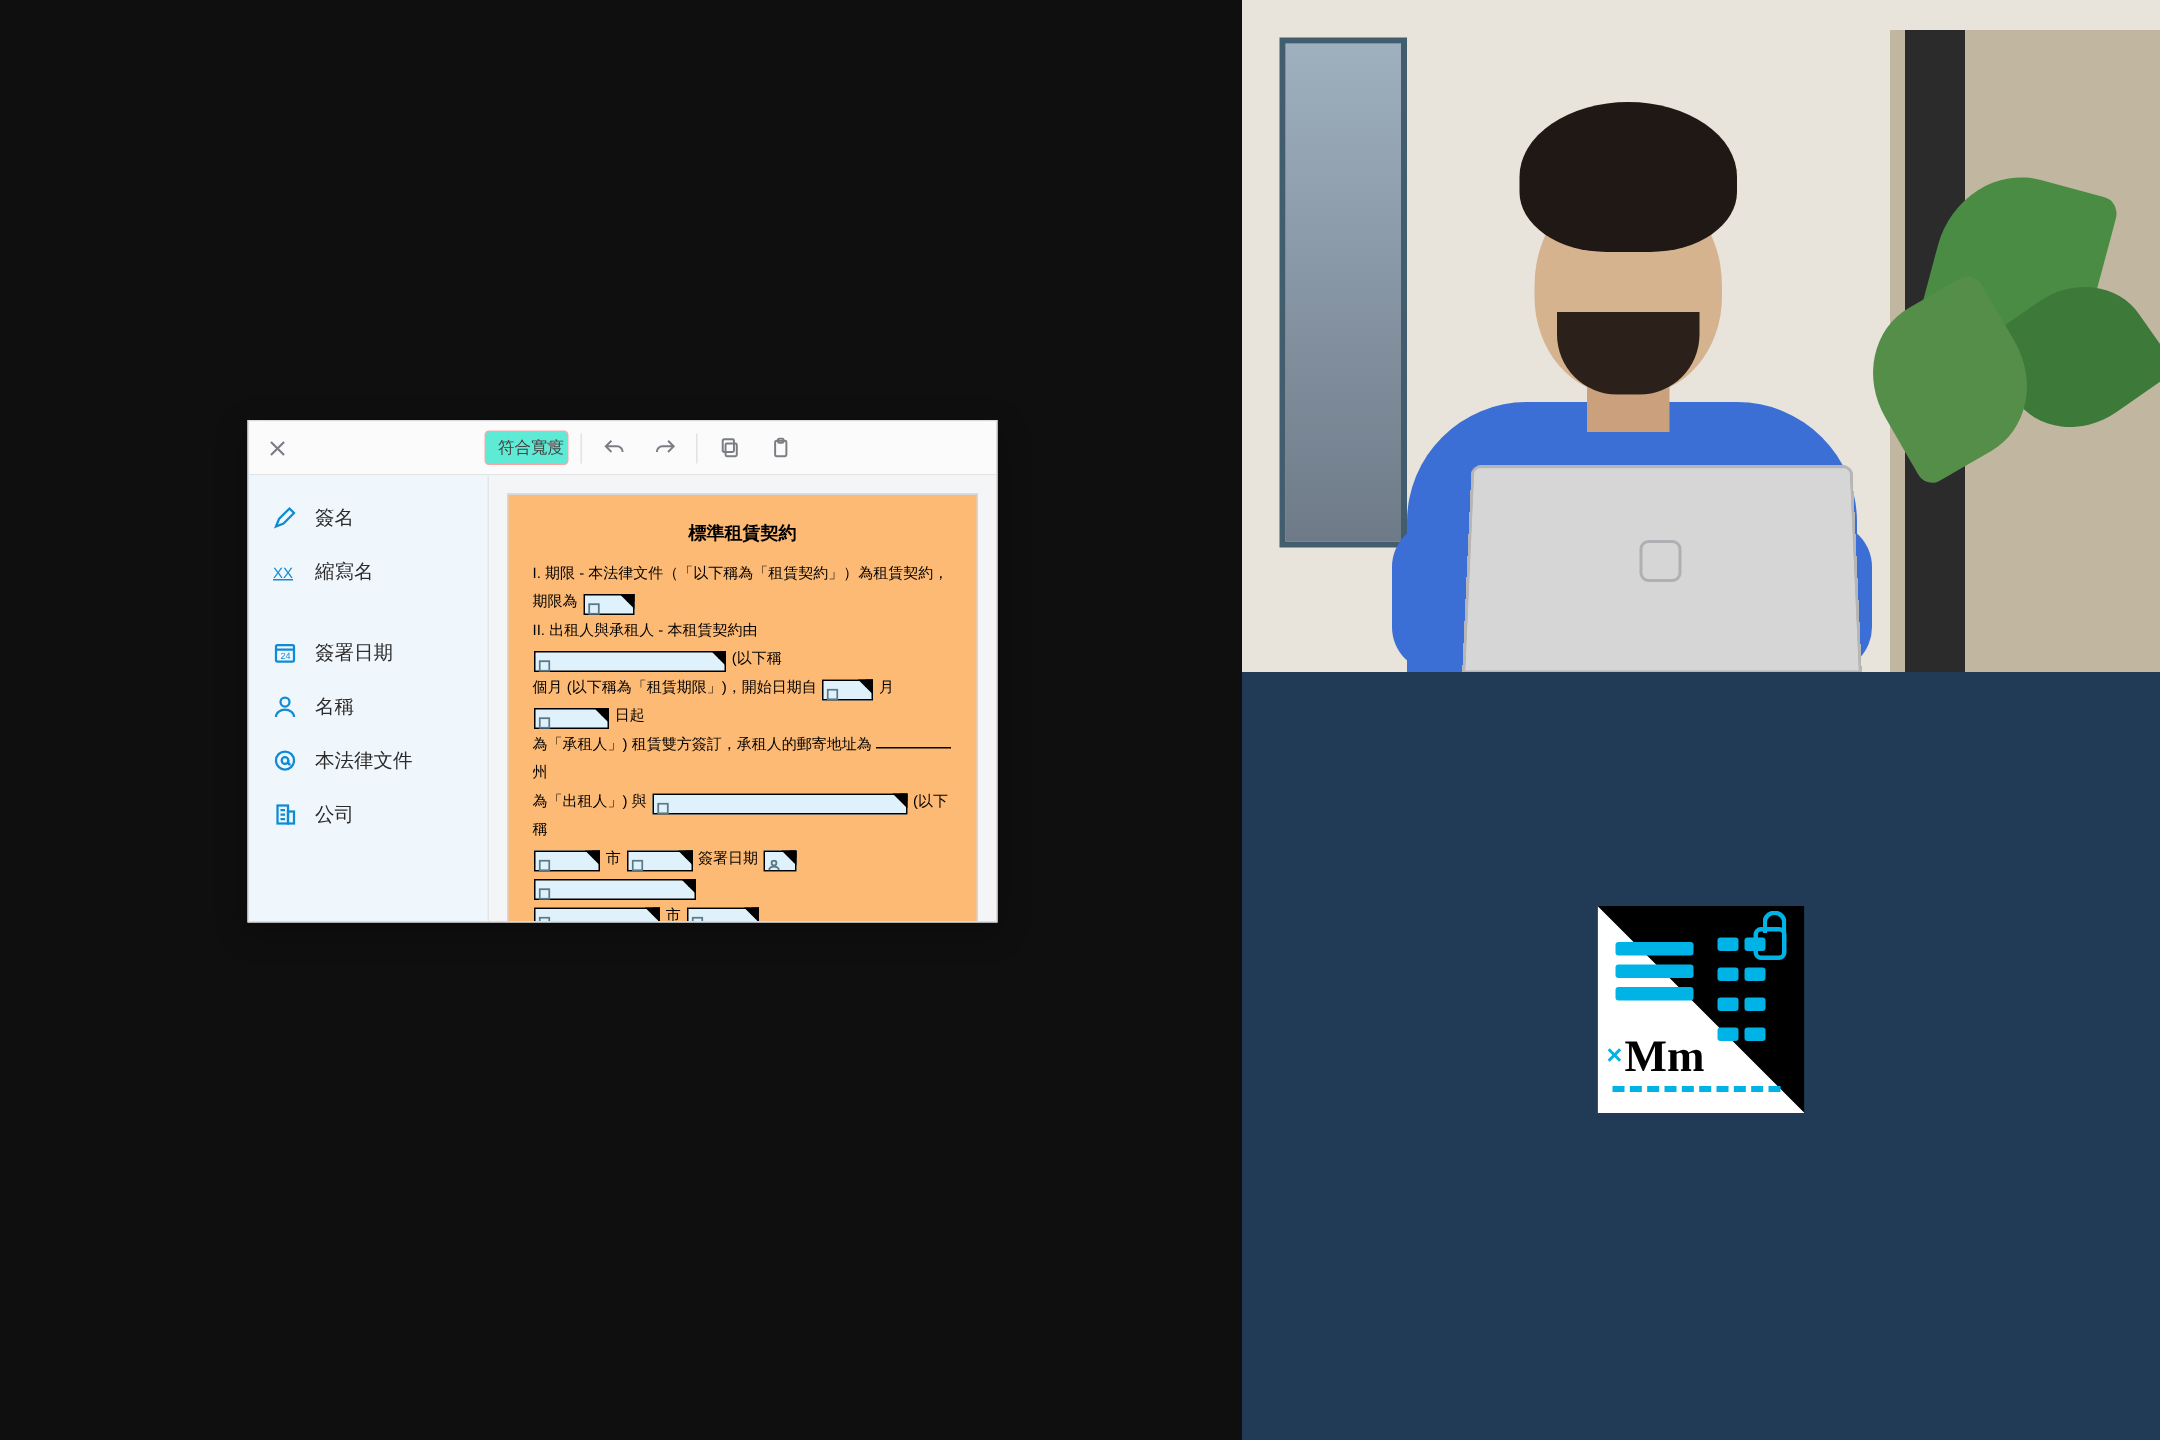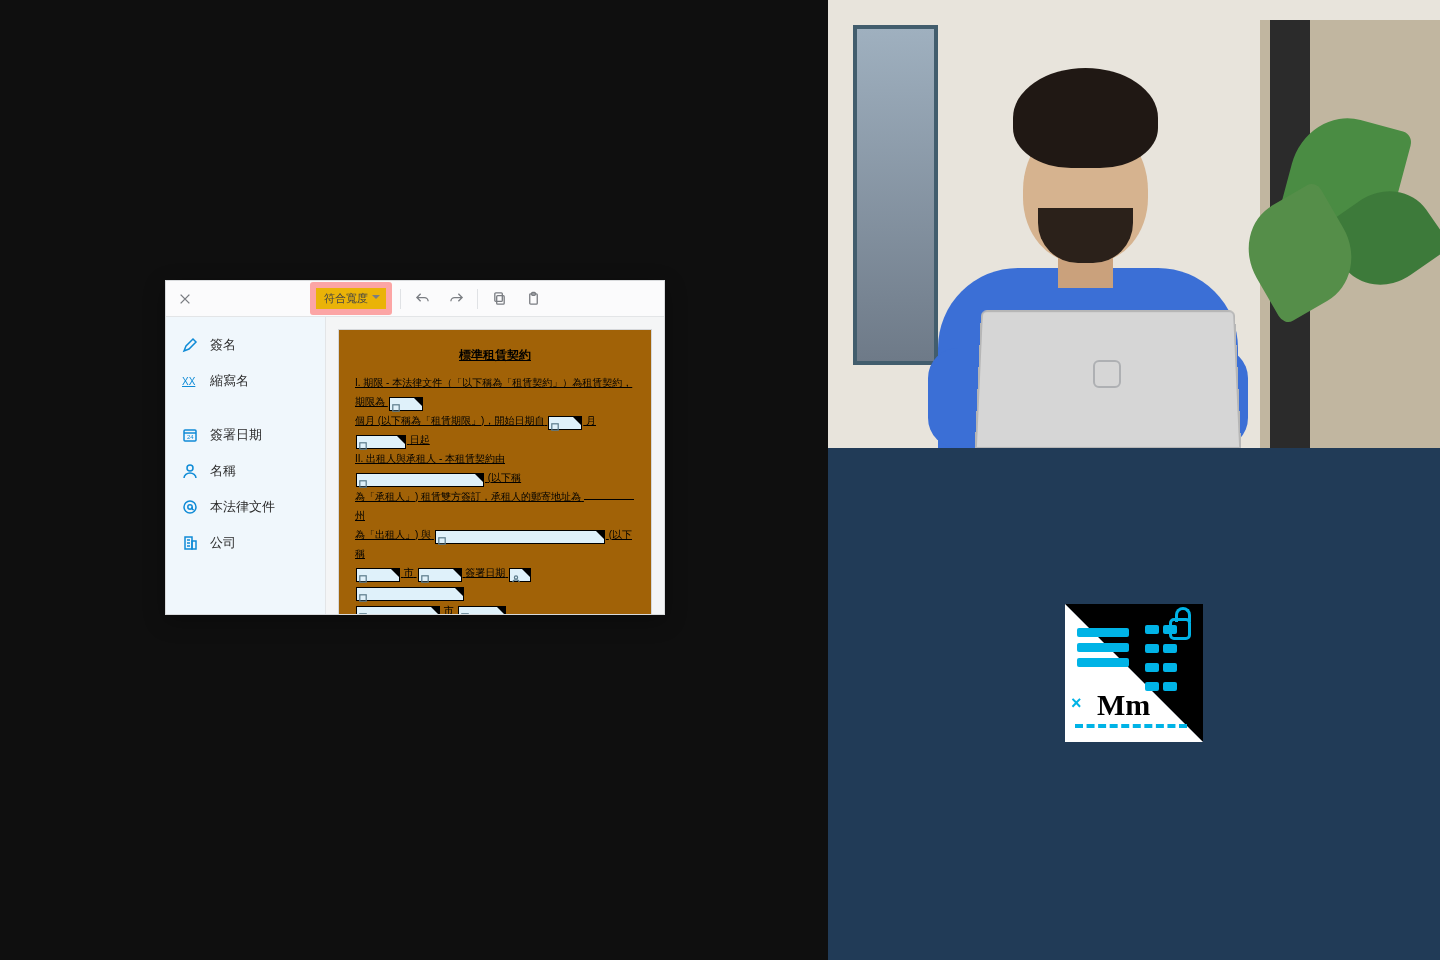--- a/index.html
+++ b/index.html
@@ -59,21 +59,21 @@
     position:relative;
   }
   .promo-top    { position:absolute; top:0; left:0; width:100%; height:100%; background:#000; clip-path:polygon(0 0,100% 0,100% 100%);}
   .promo-bottom { position:absolute; top:0; left:0; width:100%; height:100%; background:#fff; clip-path:polygon(0 0,0 100%,100% 100%);}
   .promo-lines  { position:absolute; top:18px; left:12px; }
   .promo-lines span{ display:block; width:52px; height:9px; background:#00b3e6; margin:6px 0; border-radius:2px;}
   .promo-dots   { position:absolute; top:18px; right:12px; width:48px; }
   .promo-dots i { display:inline-block; width:14px; height:9px; background:#00b3e6; margin:3px 2px; border-radius:2px;}
   .promo-lock   { position:absolute; top:14px; right:12px; width:22px; height:22px; border:3px solid #00b3e6; border-radius:5px; }
   .promo-lock::before{content:"";position:absolute;top:-14px;left:3px;width:10px;height:12px;border:3px solid #00b3e6;border-bottom:none;border-radius:8px 8px 0 0;}
-  .promo-sign   { position:absolute; bottom:20px; left:32px; font-family:"Brush Script MT",cursive; font-size:30px; font-weight:bold; color:#000; }
+  .promo-sign   { position:absolute; bottom:20px; left:18px; font-family:"Brush Script MT",cursive; font-size:30px; font-weight:bold; color:#000; }
   .promo-x      { position:absolute; bottom:28px; left:6px; font-size:18px; color:#00b3e6; font-weight:bold;}
   .promo-dash   { position:absolute; bottom:14px; left:10px; width:112px; border-top:4px dashed #00b3e6;}
 
   
   .editor {
     position:absolute;
     top:280px; left:165px;
     width:500px; height:335px;
     background:#fff;
     border:1px solid #d9dbdd;
@@ -86,24 +86,24 @@
     border-bottom:1px solid #e3e5e7;
     background:#fbfbfc;
     display:flex; align-items:center;
     padding:0 10px;
     gap:8px;
   }
   .toolbar-close { width:18px; display:flex; justify-content:center; }
   .toolbar-close svg{width:14px;height:14px;stroke:#7a7d82;stroke-width:1.6;}
   .toolbar-spacer{flex:1;}
   .zoom-select{
-    border:6px solid #fca5a5; border-radius:3px;
-    padding:3px 18px 3px 8px;
+    border:1px solid #fca5a5; border-radius:3px;
+    padding:3px 2px 3px 8px;
     font-size:11px; color:#444;
-    background:#eab308;
+    background:#5eead4;
     position:relative;
   }
   .zoom-select::after{content:"";position:absolute;right:6px;top:7px;border:4px solid transparent;border-top-color:#7a7d82;}
   .tb-divider{width:1px;height:20px;background:#e0e2e5;}
   .tb-btn{width:26px;height:26px;display:flex;align-items:center;justify-content:center;border-radius:3px;}
   .tb-btn svg{width:15px;height:15px;stroke:#7a7d82;stroke-width:1.4;fill:none;}
   .editor-body{display:flex;height:calc(100% - 36px);}
   .field-panel{
     width:160px;
     background:#f0f7fc;
@@ -121,27 +121,26 @@
   }
   .field-item .ficon svg{width:16px;height:16px;stroke:#0f8bd6;stroke-width:1.5;fill:none;}
   .field-item.sep{margin-top:18px;}
   .doc-canvas{
     flex:1;
     background:#f4f5f6;
     padding:12px;
     overflow:hidden;
   }
   .doc-page{
-    background:#a16207;
+    background:#fdba74;
     border:1px solid #d5d7da;
     padding:14px 16px 24px;
     font-size:10px;
     color:#000;
     line-height:1.9;
-    text-decoration:underline;
   }
   .doc-title{text-align:center;font-weight:600;font-size:12px;margin-bottom:6px;}
   .slot{
     display:inline-block;
     vertical-align:middle;
     height:14px;
     background:#dff1fa;
     border:1px solid #000;
     position:relative;
     margin:0 1px -3px 1px;
@@ -302,37 +301,37 @@
         <div class="doc-title">標準租賃契約</div>
 
         <div>
           <span>I. 期限 - 本法律文件（「以下稱為「租賃契約」）為租賃契約，期限為</span>
           <span class="slot" style="width:34px"><span class="si"><svg viewBox="0 0 10 10">
                   <rect x="1" y="1" width="8" height="8"></rect>
                 </svg></span></span>
         </div>
 
         <div>
+          <span>II. 出租人與承租人 - 本租賃契約由</span>
+          <span class="slot" style="width:128px"><span class="si"><svg viewBox="0 0 10 10">
+                  <rect x="1" y="1" width="8" height="8"></rect>
+                </svg></span></span>
+          <span>(以下稱</span>
+        </div>
+
+        <div>
           <span>個月 (以下稱為「租賃期限」)，開始日期自</span>
           <span class="slot" style="width:34px"><span class="si"><svg viewBox="0 0 10 10">
                   <rect x="1" y="1" width="8" height="8"></rect>
                 </svg></span></span>
           <span>月</span>
           <span class="slot" style="width:50px"><span class="si"><svg viewBox="0 0 10 10">
                   <rect x="1" y="1" width="8" height="8"></rect>
                 </svg></span></span>
           <span>日起</span>
-        </div>
-
-        <div>
-          <span>II. 出租人與承租人 - 本租賃契約由</span>
-          <span class="slot" style="width:128px"><span class="si"><svg viewBox="0 0 10 10">
-                  <rect x="1" y="1" width="8" height="8"></rect>
-                </svg></span></span>
-          <span>(以下稱</span>
         </div>
 
         <div>
           <span>為「承租人」) 租賃雙方簽訂，承租人的郵寄地址為</span>
           <span class="blank" style="width:50px"></span>
           <span>州</span>
         </div>
 
         <div>
           <span>為「出租人」) 與</span>

